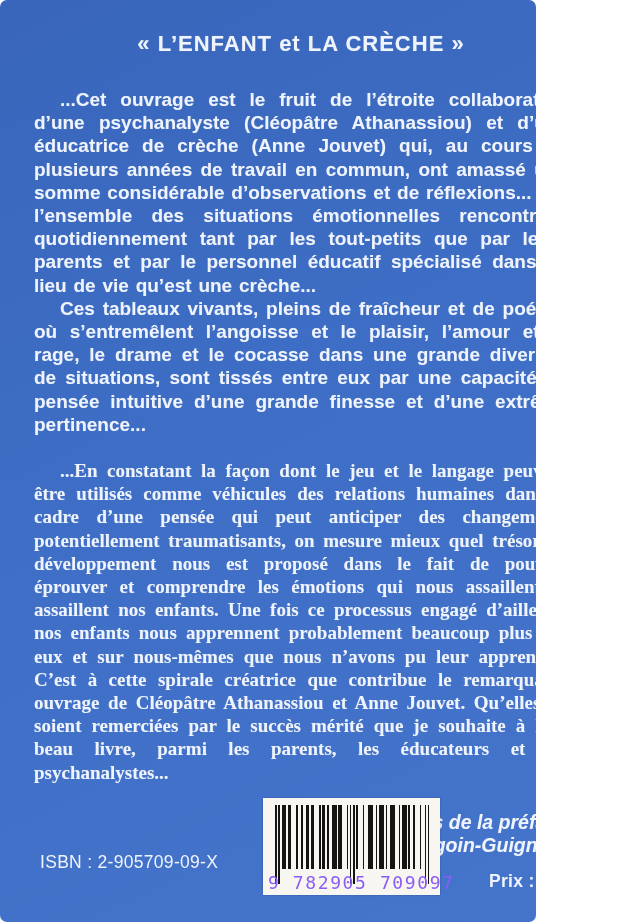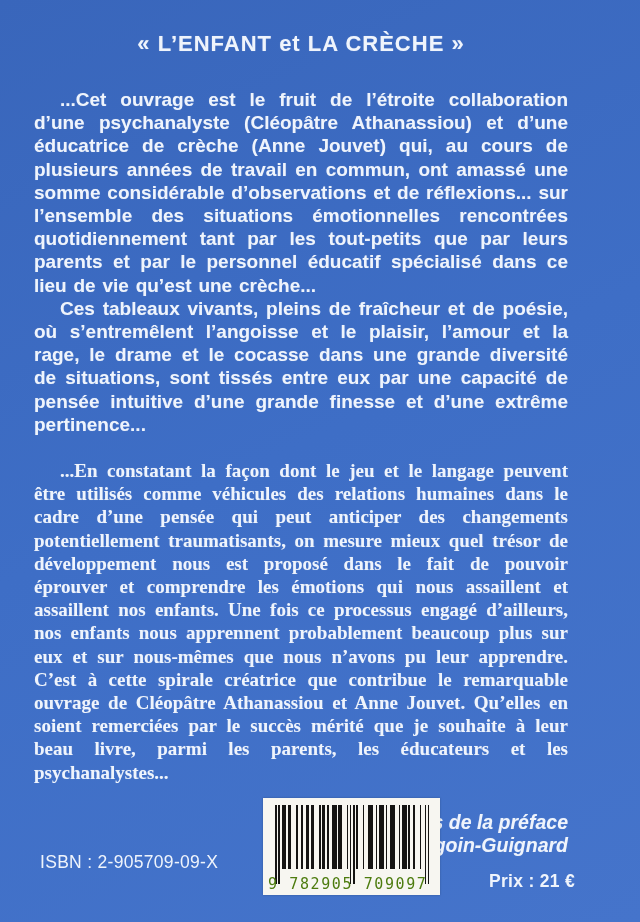--- a/index.html
+++ b/index.html
@@ -2,23 +2,24 @@
 <html style="--bg2: #3e6ec6; --ink: #eff4fc; --bc-bg: #f7f6f1; --bars: #151413;"><head>
 <meta charset="utf-8">
 <style>
   :root{
     --bg1:#3966bb; --bg2:#3e6ec6; --bg3:#4574cb;
     --ink:#eff4fc; --bc-bg:#f7f6f1; --bars:#151413;
   }
   *{box-sizing:border-box;}
   body{margin:0;font-family:"Liberation Sans",sans-serif;}
   .cover{
-    position:relative;width:640px;height:922px;overflow:hidden;
+    position:relative;width:536px;height:922px;overflow:hidden;
     background:linear-gradient(155deg,var(--bg1) 0%,var(--bg2) 48%,var(--bg3) 100%);
     color:var(--ink);
+    border-radius:7px;
   }
   .text-col{position:absolute;left:34px;top:0;width:534px;}
   .title{
     text-align:center;margin-top:31px;font-size:22px;font-weight:bold;
     letter-spacing:1px;white-space:nowrap;
     text-shadow:0 0 1px rgba(255,255,255,.35);
   }
   .body-text{margin-top:31px;}
   .body-text p{
     margin:0;font-size:19px;line-height:23.2px;font-weight:bold;
@@ -40,22 +41,22 @@
   }
   .barcode-box{
     position:absolute;left:263px;top:798px;width:177px;height:97px;
     background:var(--bc-bg);box-shadow:0 0 2px rgba(0,0,0,.25);
   }
   .bc-bars{position:absolute;left:12px;top:7px;display:flex;align-items:flex-start;}
   .bc-m{width:1.64px;height:64px;}
   .bc-m.on{background:var(--bars);}
   .bc-m.guard.on{height:79px;}
   .bc-digits{
-    position:absolute;left:5px;bottom:2px;color:#4d7c0f;
-    font-family:"DejaVu Sans Mono",monospace;font-size:15px;letter-spacing:1.6px;
+    position:absolute;left:5px;bottom:2px;color:#8b5cf6;
+    font-family:"DejaVu Sans Mono",monospace;font-size:18px;letter-spacing:1.6px;
     white-space:nowrap;
   }
 </style>
 </head>
 <body>
 
 <div class="cover">
 
   <div class="text-col">
     <div class="title">« L’ENFANT et LA CRÈCHE »</div>

